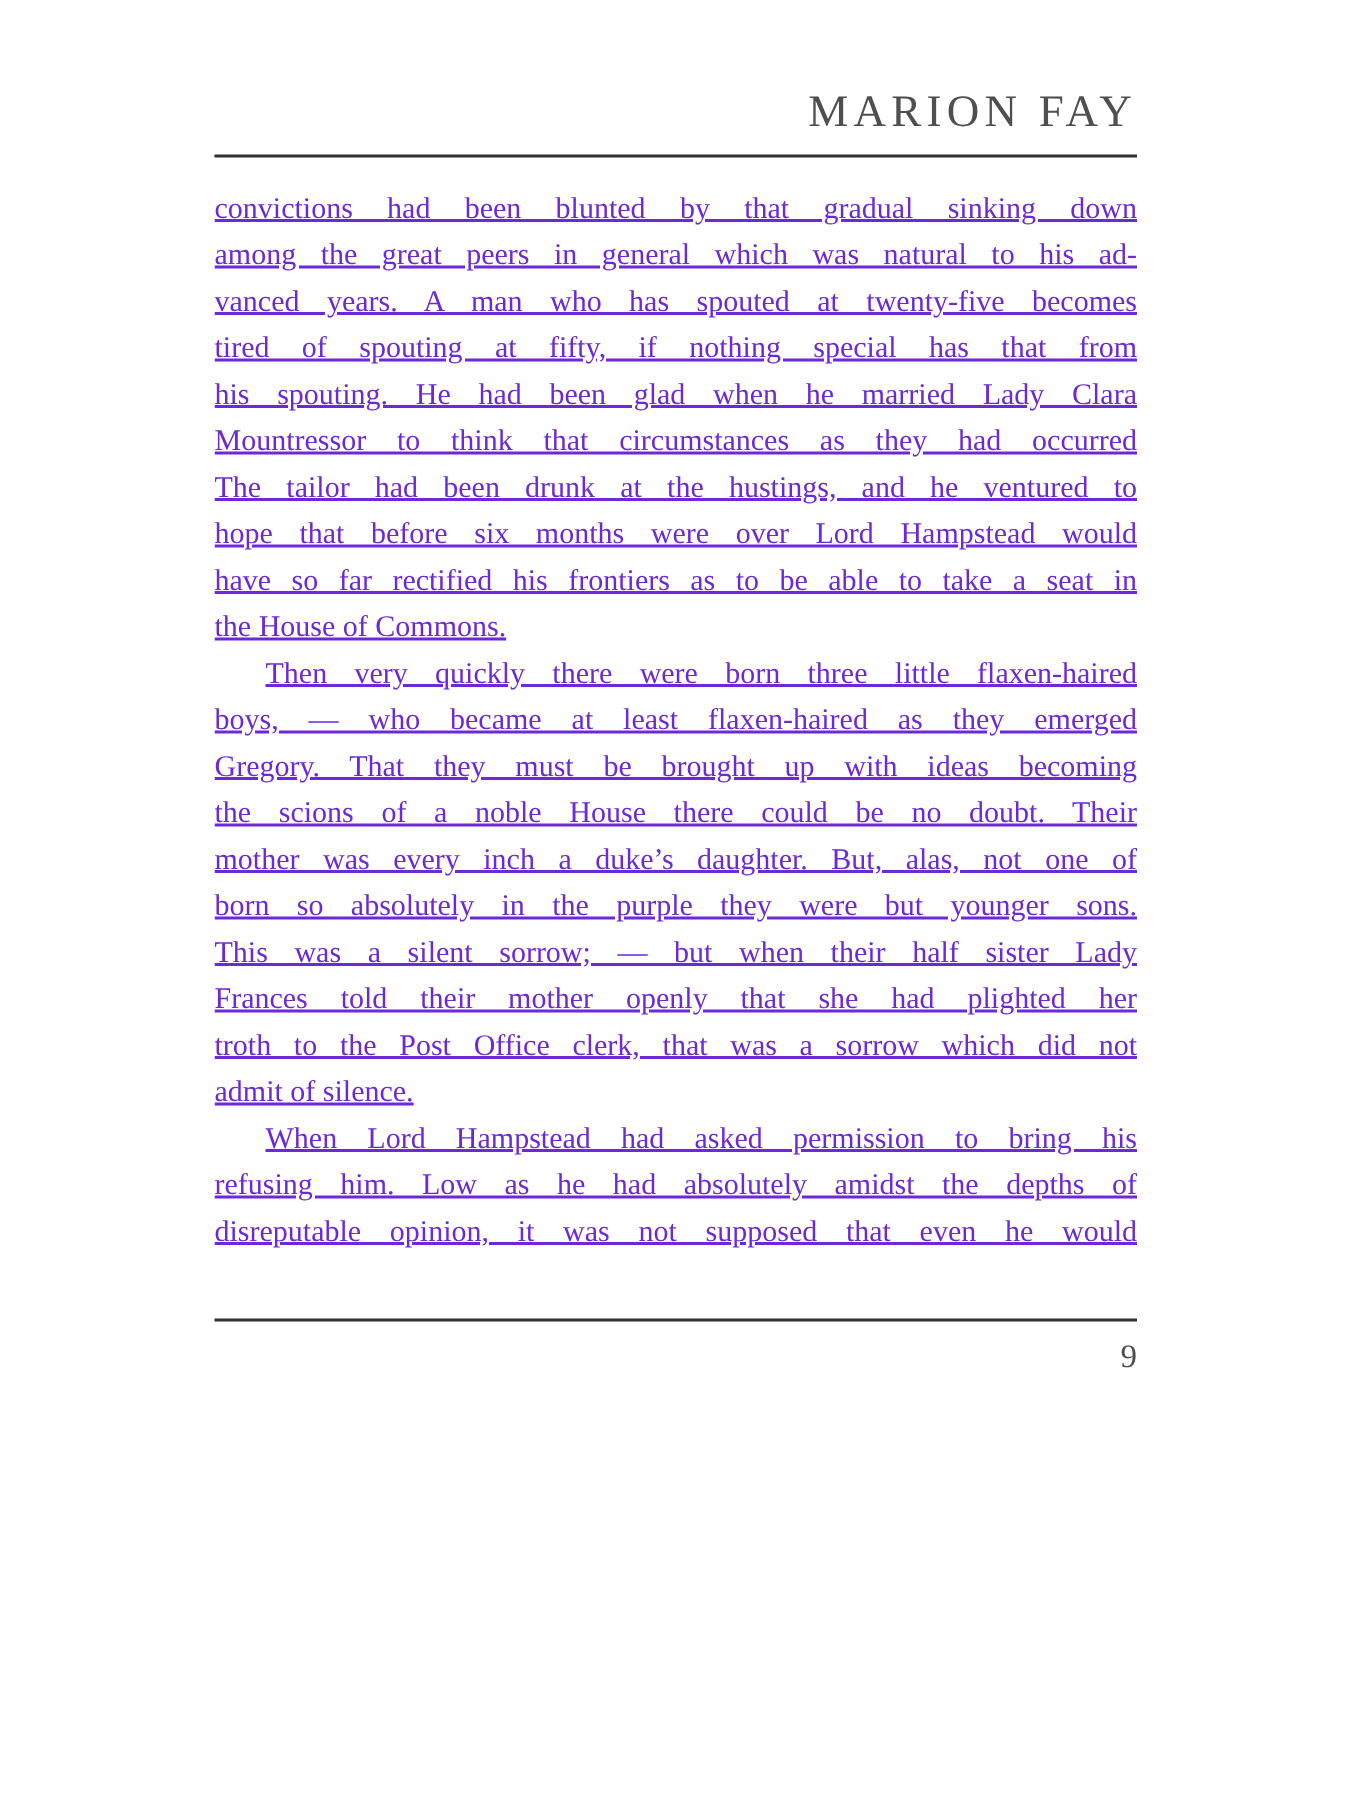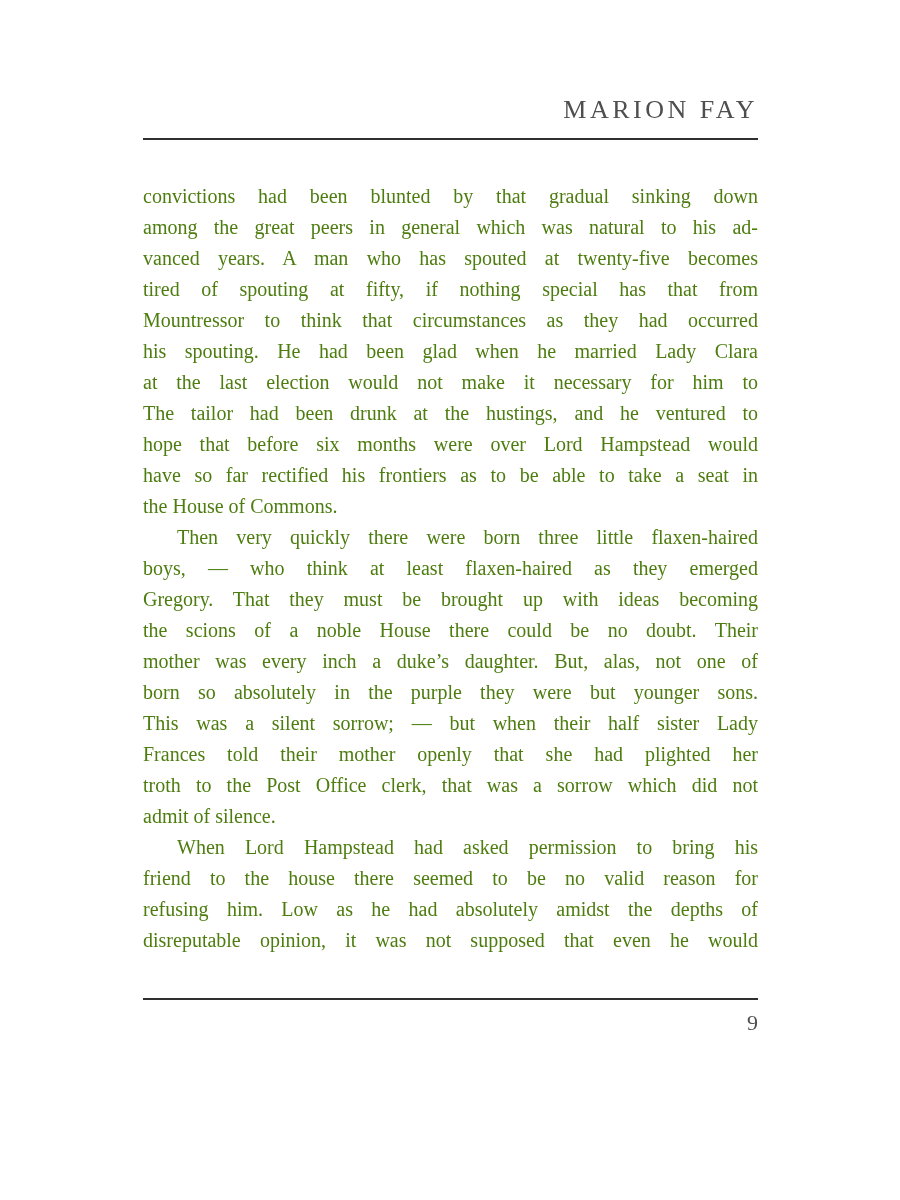--- a/index.html
+++ b/index.html
@@ -14,36 +14,37 @@
     background: #ffffff;
     font-family: "Liberation Serif", serif;
     overflow: hidden;
   }
   .content {
     width: 615px;
     margin-left: 143px;
   }
   
   .running-head {
-    padding-top: 97px;
+    padding-top: 62px;
     text-align: right;
-    font-size: 26px;
+    font-size: 30px;
     line-height: 26px;
     letter-spacing: 3.5px;
     color: #4f4f4f;
   }
   .rule {
     margin-top: 15px;
     height: 2px;
     background: #303030;
   }
   
   .body-text {
-    margin-top: 41px;
-    color: #4d7c0f;
+    margin-top: 19px;
+    color: #6d28d9;
+    text-decoration: underline;
   }
   .paragraph {
     margin: 0;
   }
   .line {
     height: 31px;
     line-height: 31px;
     font-size: 20px;
     text-align: justify;
     text-align-last: justify;
@@ -81,43 +82,41 @@
       <div class="running-head">MARION FAY</div>
       <div class="rule"></div>
     </header>
 
     <main class="body-text">
         <div class="paragraph">
           <div class="line">convictions had been blunted by that gradual sinking down</div>
           <div class="line">among the great peers in general which was natural to his ad-</div>
           <div class="line">vanced years. A man who has spouted at twenty-five becomes</div>
           <div class="line">tired of spouting at fifty, if nothing special has that from</div>
+          <div class="line">his spouting. He had been glad when he married Lady Clara</div>
           <div class="line">Mountressor to think that circumstances as they had occurred</div>
-          <div class="line">his spouting. He had been glad when he married Lady Clara</div>
-          <div class="line">at the last election would not make it necessary for him to</div>
           <div class="line">The tailor had been drunk at the hustings, and he ventured to</div>
           <div class="line">hope that before six months were over Lord Hampstead would</div>
           <div class="line">have so far rectified his frontiers as to be able to take a seat in</div>
           <div class="line line-end">the House of Commons.</div>
         </div>
         <div class="paragraph indented">
           <div class="line">Then very quickly there were born three little flaxen-haired</div>
-          <div class="line">boys, — who think at least flaxen-haired as they emerged</div>
+          <div class="line">boys, — who became at least flaxen-haired as they emerged</div>
           <div class="line">Gregory. That they must be brought up with ideas becoming</div>
           <div class="line">the scions of a noble House there could be no doubt. Their</div>
           <div class="line">mother was every inch a duke’s daughter. But, alas, not one of</div>
           <div class="line">born so absolutely in the purple they were but younger sons.</div>
           <div class="line">This was a silent sorrow; — but when their half sister Lady</div>
           <div class="line">Frances told their mother openly that she had plighted her</div>
           <div class="line">troth to the Post Office clerk, that was a sorrow which did not</div>
           <div class="line line-end">admit of silence.</div>
         </div>
         <div class="paragraph indented">
           <div class="line">When Lord Hampstead had asked permission to bring his</div>
-          <div class="line">friend to the house there seemed to be no valid reason for</div>
           <div class="line">refusing him. Low as he had absolutely amidst the depths of</div>
           <div class="line">disreputable opinion, it was not supposed that even he would</div>
         </div>
       </main>
 
     <footer>
       <div class="rule footer-rule"></div>
       <div class="page-number">9</div>
     </footer>
 

